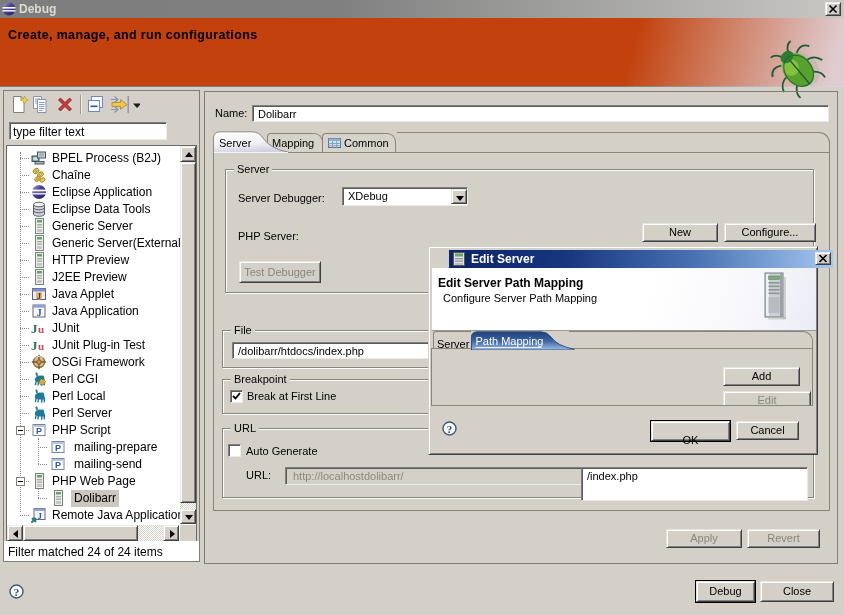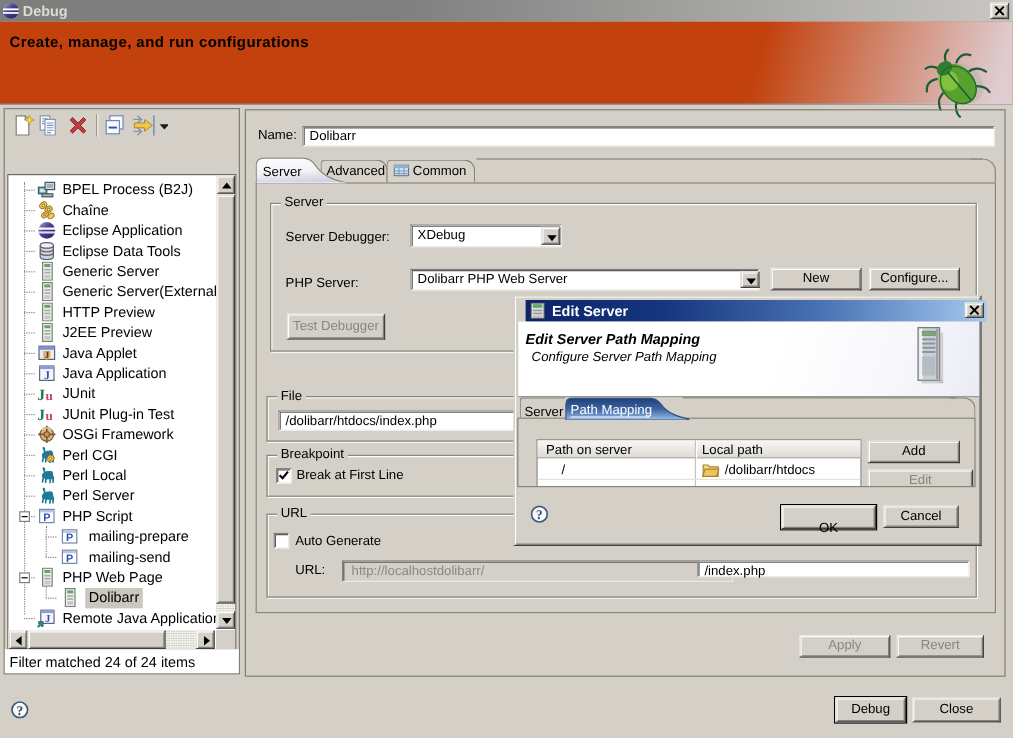--- a/index.html
+++ b/index.html
@@ -46,22 +46,22 @@
   
   .tab { position:absolute; top:41px; height:19px; border:1px solid #898579; border-bottom:none; background:#d7d3cb; }
   
   #tabcontent { position:absolute; left:8px; top:60px; width:617px; height:359px; border:1px solid #898579; }
 
   .combo-btn { position:absolute; top:1px; width:16px; height:15px; }
   .combo-arr { position:absolute; left:4px; top:6px; width:0; height:0; border:4px solid transparent; border-top:5px solid #000; }
 
   
   #dlg { left:428px; top:246px; width:390px; height:209px; background:#d4d0c8; border:1px solid; border-color:#d4d0c8 #404040 #404040 #d4d0c8; box-shadow: inset 1px 1px 0 #fff, inset -1px -1px 0 #808080; }
-  #dlg-title { position:absolute; left:9px; top:3px; width:384px; height:18px; background:linear-gradient(90deg,#0b246a 0%,#16367e 30%,#4a74b4 65%,#a4c8f0 100%); }
-  #dlg-banner { position:absolute; left:3px; top:21px; width:384px; height:63px; background:linear-gradient(108deg,#fff 55%, #f8f8fc 80%, #ebebf5 100%); border-bottom:1px solid #9a9a94;font-style:italic; }
+  #dlg-title { position:absolute; left:20px; top:3px; width:384px; height:18px; background:linear-gradient(90deg,#0b246a 0%,#16367e 30%,#4a74b4 65%,#a4c8f0 100%); }
+  #dlg-banner { position:absolute; left:3px; top:21px; width:384px; height:63px; background:linear-gradient(108deg,#fff 55%, #f8f8fc 80%, #ebebf5 100%); border-bottom:1px solid #9a9a94; }
   #dlg-tabc { position:absolute; left:2px; top:101px; width:382px; height:58px; border:1px solid #898579; background:#d4d0c8; overflow:hidden; }
 </style></head>
 <body>
 
 <svg width="0" height="0" style="position:absolute">
 <defs>
   <linearGradient id="ec2" x1="0" y1="0" x2="1" y2="1">
     <stop offset="0" stop-color="#b9aed2"></stop>
         <stop offset="0.4" stop-color="#4b4691"></stop>
         <stop offset="1" stop-color="#241d62"></stop>
@@ -241,20 +241,21 @@
       <rect x="2.5" y="9.5" width="7" height="1.6" fill="#30549c"></rect>
     </g>
     <g transform="translate(101,0)">
       <path d="M0 4.5 h6 M3.5 1.5 l3.5 3 -3.5 3" stroke="#8494b4" fill="none" stroke-width="1.2"></path>
       <path d="M0 14.5 h6 M3.5 11.5 l3.5 3 -3.5 3" stroke="#8494b4" fill="none" stroke-width="1.2"></path>
       <path d="M1 7.5 h8.5 v-2.8 l6.5 4.8 -6.5 4.8 v-2.8 h-8.5 z" fill="#f2c84c" stroke="#a8841f" stroke-width="0.8"></path>
       <rect x="16.5" y="1" width="1.4" height="17" fill="#8494b4"></rect>
     </g>
     <path d="M123 8.5 h8 l-4 4.5 z" fill="#1a1a1a"></path>
   </svg>
+  <div id="filterbox" class="abs sunken">type filter text</div>
   <div id="treebox" class="abs">
       <div style="position:absolute;left:0;top:0;width:173px;height:379px;overflow:hidden">
 <div class="vdot" style="left:13px;top:6px;height:360px"></div>
 <div class="vdot" style="left:31px;top:292px;height:26px"></div>
 <div class="vdot" style="left:31px;top:343px;height:9px"></div>
 <div class="hdot" style="left:13px;top:12px"></div>
 <svg class="tic" style="top:4px" width="16" height="16">
           <use href="#i-bpel"></use>
         </svg>
 <span class="cell" style="left:45px;top:5px">BPEL Process (B2J)</span>
@@ -393,21 +394,21 @@
   <circle cx="7.5" cy="7.5" r="6.5" fill="#f8fafc" stroke="#3d5a78" stroke-width="1.4"></circle>
   <text x="7.5" y="11.5" font-size="11" font-weight="bold" fill="#2e4a66" text-anchor="middle" font-family="Liberation Serif">?</text>
 </svg>
 
 <div id="rightpanel" class="abs">
   <div class="cell" style="left:10px;top:15px">Name:</div>
   <div class="abs sunken" style="left:47px;top:13px;width:577px;height:17px;padding:2px 0 0 5px">Dolibarr</div>
 
   <div class="abs" style="left:192px;top:40px;width:422px;height:1px;background:#898579"></div>
   <div class="abs" style="left:603px;top:40px;width:22px;height:20px;border-top:1px solid #898579;border-right:1px solid #898579;border-top-right-radius:11px"></div>
-  <div class="tab" style="left:62px;width:56px;border-radius:4px 9px 0 0;padding:3px 0 0 4px">Advanced</div>
+  <div class="tab" style="left:62px;width:56px;border-radius:4px 9px 0 0;padding:3px 0 0 4px">Mapping</div>
   <div class="tab" style="left:117px;width:74px;border-radius:4px 9px 0 0;padding:3px 0 0 5px">
     <svg width="13" height="10" viewBox="0 0 13 10" style="vertical-align:-1px">
         <rect x="0.5" y="0.5" width="12" height="9" fill="#cfe0f0" stroke="#55718f"></rect>
         <rect x="0.5" y="0.5" width="12" height="2.5" fill="#8fb2cf"></rect>
         <path d="M4.5 3 V10 M8.7 3 V10 M0 5.5 H13 M0 7.7 H13" stroke="#7a96b2" stroke-width="0.8"></path>
       </svg>
     Common</div>
   <svg class="abs" style="left:8px;top:39px;z-index:3" width="76" height="22" viewBox="0 0 76 22">
     <defs>
         <linearGradient id="seltab" x1="0" y1="0" x2="0.25" y2="1">
@@ -424,27 +425,22 @@
 
   <div class="abs group" style="left:20px;top:77px;width:589px;height:124px">
     <span class="glabel" style="left:8px">Server</span>
     <div class="cell" style="left:12px;top:22px">Server Debugger:</div>
     <div class="abs sunken" style="left:116px;top:17px;width:126px;height:19px;padding:2px 0 0 5px">XDebug
       <div class="combo-btn btn" style="left:108px">
           <div class="combo-arr"></div>
         </div>
     </div>
     <div class="cell" style="left:12px;top:60px">PHP Server:</div>
-    <div class="abs sunken" style="left:116px;top:54px;width:291px;height:18px;padding:2px 0 0 5px">Dolibarr PHP Web Server
-      <div class="combo-btn btn" style="left:274px;height:14px">
-          <div class="combo-arr" style="top:5px"></div>
-        </div>
-    </div>
     <div class="btn abs" style="left:416px;top:53px;width:76px;height:19px;padding-top:2px">New</div>
-    <div class="btn abs" style="left:498px;top:53px;width:76px;height:19px;padding-top:2px">Configure...</div>
+    <div class="btn abs" style="left:498px;top:53px;width:92px;height:19px;padding-top:2px">Configure...</div>
     <div class="btn abs dis" style="left:13px;top:91px;width:82px;height:22px;padding-top:4px">Test Debugger</div>
   </div>
 
   <div class="abs group" style="left:17px;top:238px;width:592px;height:38px">
     <span class="glabel" style="left:8px">File</span>
     <div class="abs sunken" style="left:9px;top:11px;width:574px;height:17px;padding:2px 0 0 5px">/dolibarr/htdocs/index.php</div>
   </div>
 
   <div class="abs group" style="left:17px;top:287px;width:592px;height:35px">
     <span class="glabel" style="left:8px">Breakpoint</span>
@@ -455,21 +451,21 @@
     </div>
     <div class="cell" style="left:24px;top:10px">Break at First Line</div>
   </div>
 
   <div class="abs group" style="left:17px;top:336px;width:592px;height:70px">
     <span class="glabel" style="left:8px">URL</span>
     <div class="abs sunken" style="left:5px;top:15px;width:13px;height:13px"></div>
     <div class="cell" style="left:23px;top:16px">Auto Generate</div>
     <div class="cell" style="left:23px;top:40px">URL:</div>
     <div class="abs sunken" style="left:62px;top:38px;width:326px;height:18px;background:#d4d0c8;color:#8c897f;padding:2px 0 0 7px">http://localhostdolibarr/</div>
-    <div class="abs sunken" style="left:358px;top:38px;width:227px;height:14px;padding:2px 0 0 5px">/index.php</div>
+    <div class="abs sunken" style="left:358px;top:38px;width:227px;height:34px;padding:2px 0 0 5px">/index.php</div>
   </div>
 
   <div class="btn abs dis" style="left:461px;top:437px;width:76px;height:19px;padding-top:2px">Apply</div>
   <div class="btn abs dis" style="left:542px;top:437px;width:73px;height:19px;padding-top:2px">Revert</div>
 </div>
 
 <div id="dlg" class="abs">
   <div id="dlg-title">
     <svg style="position:absolute;left:4px;top:2px" width="12" height="14" viewBox="0 0 12 14">
       <rect x="0.5" y="0.5" width="11" height="13" fill="#dfe3e1" stroke="#555"></rect>
@@ -504,34 +500,20 @@
           <stop offset="0.85" stop-color="#7ea2d4"></stop>
           <stop offset="1" stop-color="#a0c0e4"></stop>
         </linearGradient>
       </defs>
     <path d="M0.5 19 L0.5 6 Q0.5 1 6 0.8 L70 0.8 Q76 0.8 80 6 Q86 15 103 18.2 L103 19 Z" fill="url(#pmtab)" stroke="#30507f" stroke-width="1"></path>
     <text x="4.5" y="14" font-size="11" fill="#fff" font-family="Liberation Sans">Path Mapping</text>
     <rect x="4.5" y="16" width="66" height="1" fill="#e8eef8"></rect>
   </svg>
   <div id="dlg-tabc">
 
-    <div class="abs" style="left:15px;top:17px;width:271px;height:60px;border:1px solid #808080;background:#fff">
-      <div class="abs" style="left:0;top:0;width:269px;height:15px;background:linear-gradient(180deg,#f8f7f4,#dedbd4);border-bottom:1px solid #a8a49c"></div>
-      <div class="abs" style="left:131px;top:0;width:1px;height:58px;background:#c6c3bb"></div>
-      <div class="abs" style="left:132px;top:0;width:1px;height:15px;background:#fff"></div>
-      <div class="cell" style="left:7px;top:2px">Path on server</div>
-      <div class="cell" style="left:137px;top:2px">Local path</div>
-      <div class="abs" style="left:0;top:32px;width:269px;height:1px;background:#e4e2dc"></div>
-      <div class="cell" style="left:20px;top:19px">/</div>
-      <svg class="abs" style="left:137px;top:18px" width="15" height="13" viewBox="0 0 15 13">
-        <path d="M1 2.5 h4 l1.5 1.5 h7 v8 h-12.5z" fill="#f4d98c" stroke="#a8842c"></path>
-        <path d="M2.5 6 h11.5 l-2 6 h-11.5z" fill="#f0c45e" stroke="#a8842c"></path>
-      </svg>
-      <div class="cell" style="left:156px;top:19px">/dolibarr/htdocs</div>
-    </div>
     <div class="btn abs" style="left:291px;top:18px;width:77px;height:19px;padding-top:2px">Add</div>
     <div class="btn abs dis" style="left:291px;top:42px;width:88px;height:19px;padding-top:2px">Edit</div>
   </div>
   <svg class="abs" style="left:13px;top:174px" width="15" height="15" viewBox="0 0 15 15">
     <circle cx="7.5" cy="7.5" r="6.5" fill="#f8fafc" stroke="#3d5a78" stroke-width="1.4"></circle>
     <text x="7.5" y="11.5" font-size="11" font-weight="bold" fill="#2e4a66" text-anchor="middle" font-family="Liberation Serif">?</text>
   </svg>
   <div class="abs" style="left:221px;top:173px;width:81px;height:22px;border:1px solid #000">
     <div class="btn abs" style="left:0;top:0;width:79px;height:20px;padding-top:12px;text-align:center">OK</div>
   </div>

